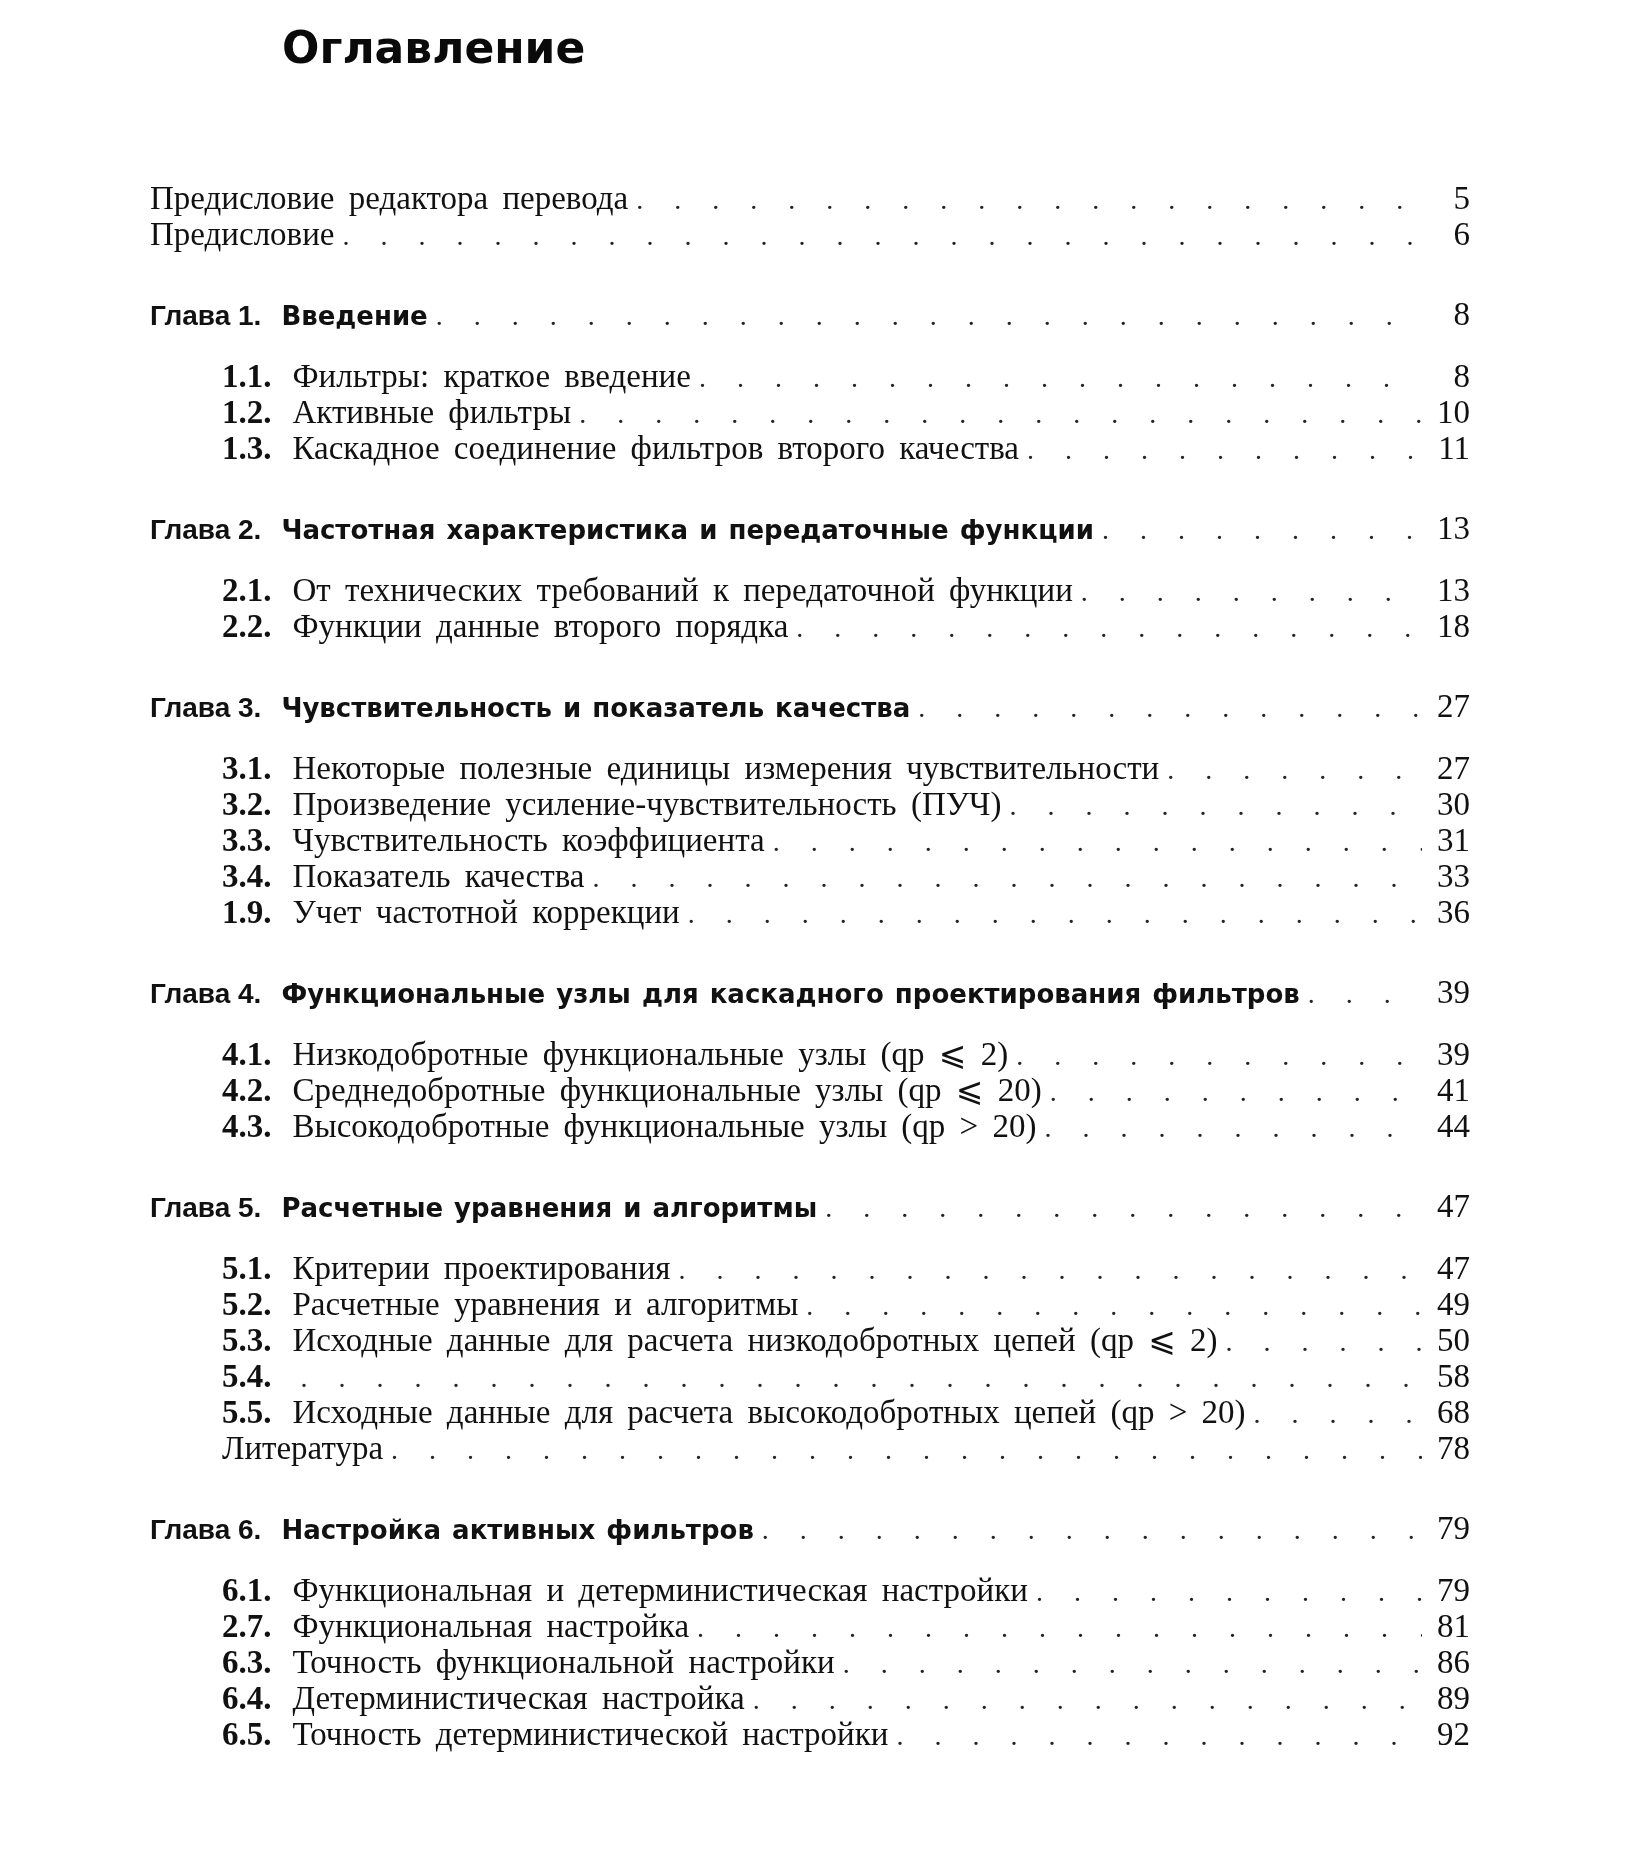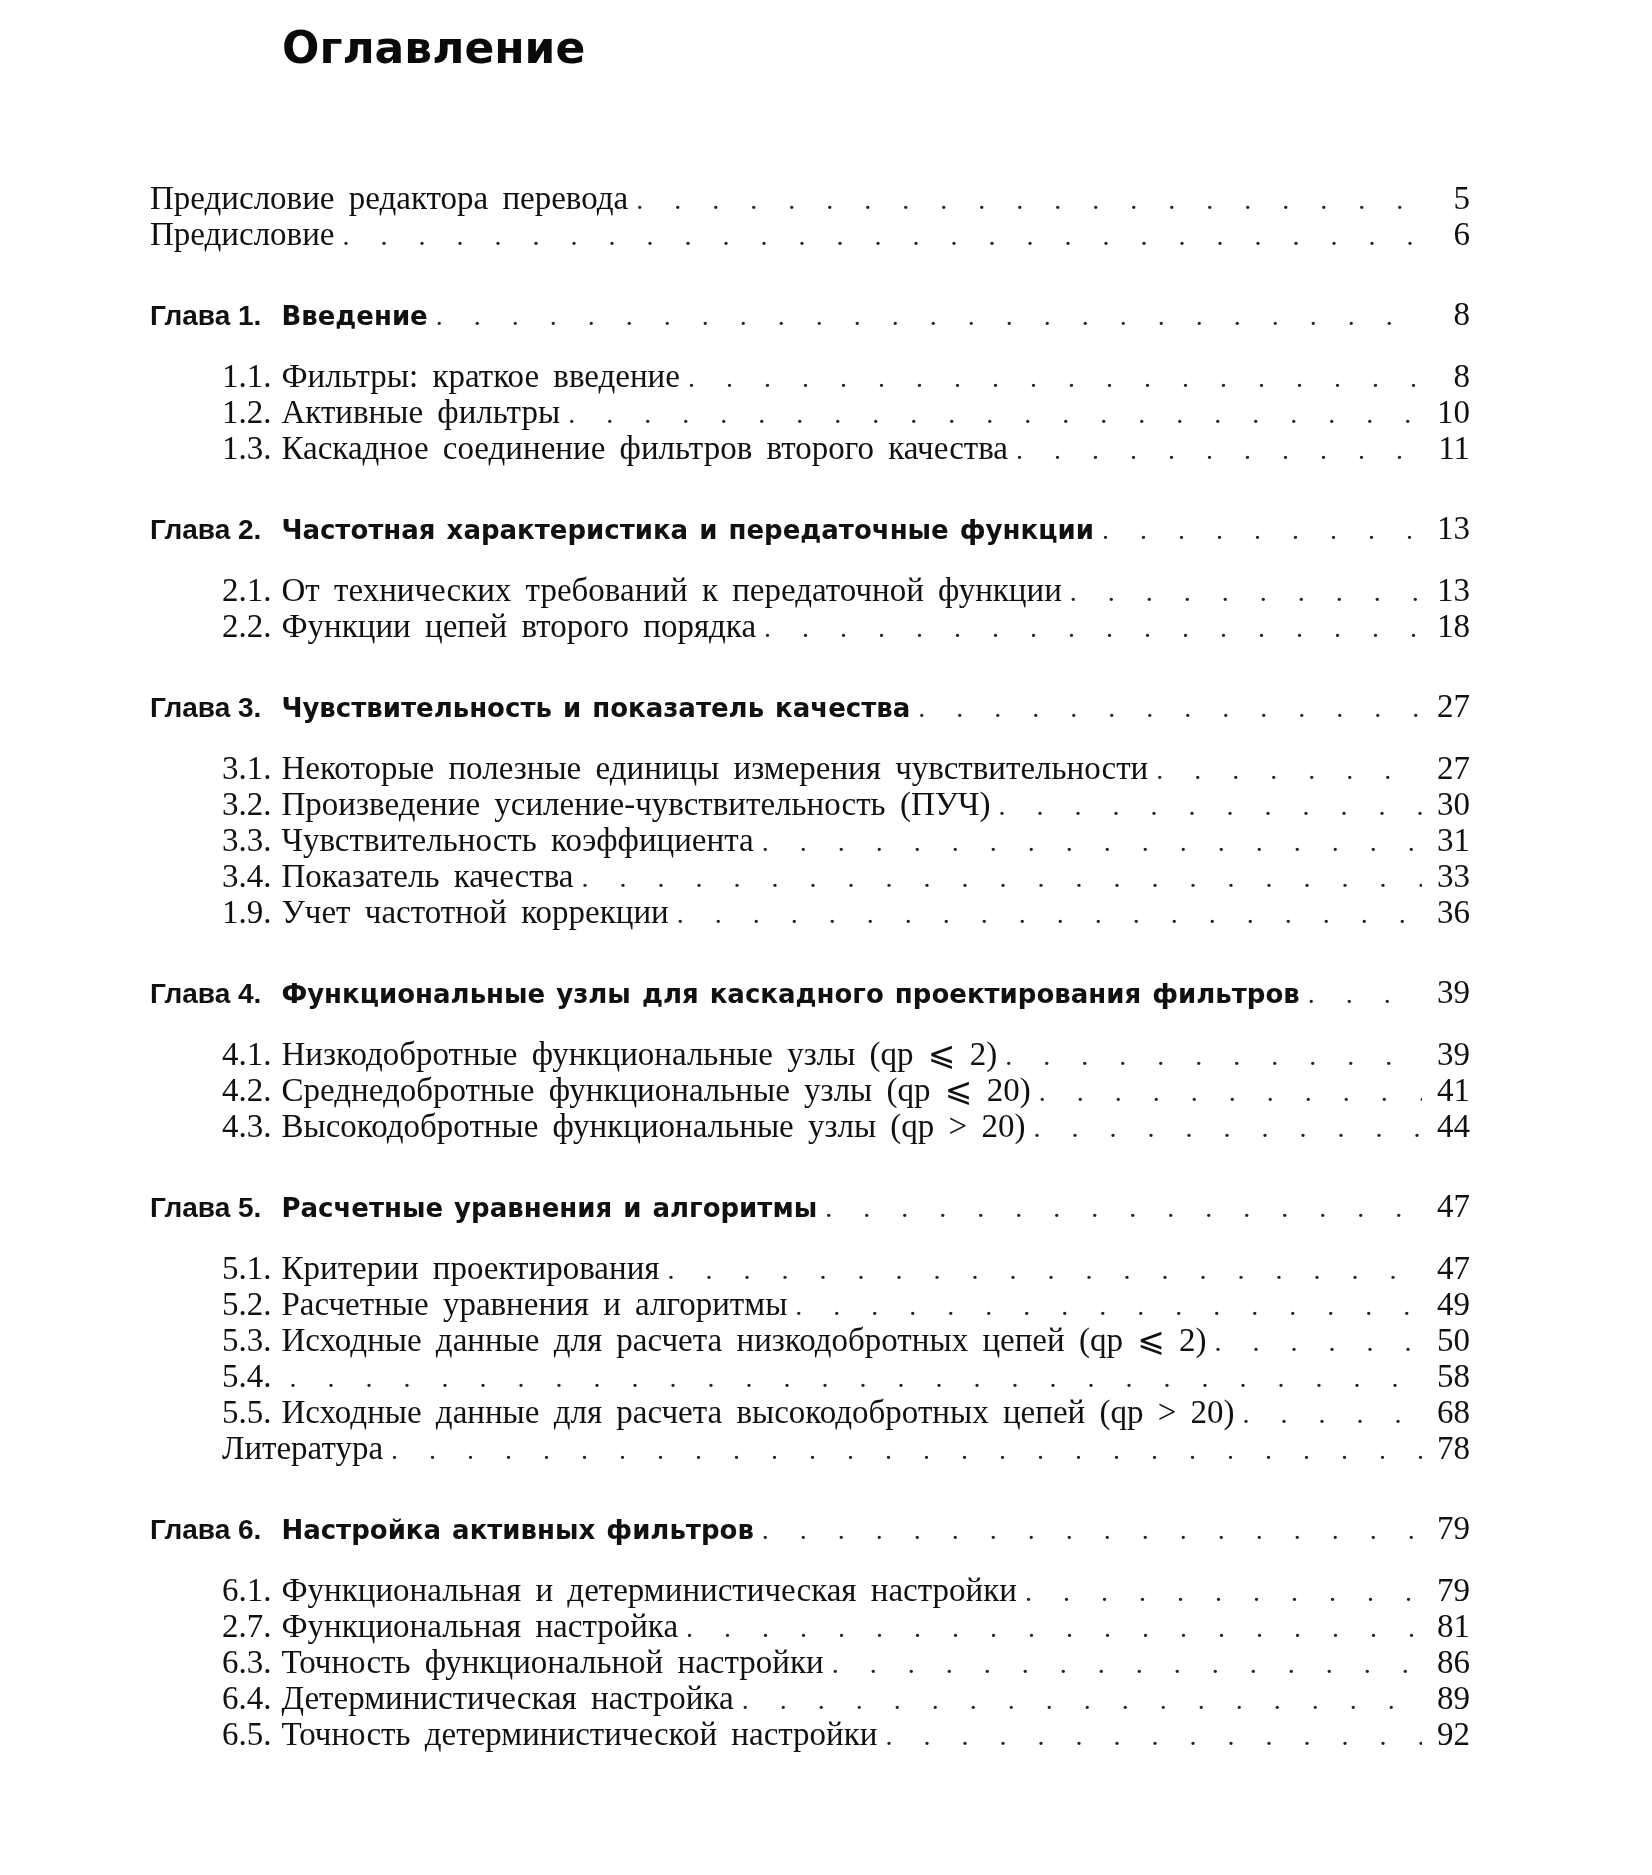--- a/index.html
+++ b/index.html
@@ -15,21 +15,21 @@
     display: flex; align-items: baseline; height: 36px;
     font-family: "Liberation Serif", serif; font-size: 33px; line-height: 36px;
   }
   .row .label { white-space: nowrap; word-spacing: 6px; }
   .row .dots {
     flex: 1; overflow: hidden; white-space: nowrap; margin: 0 8px;
     letter-spacing: 12px; color: #222; font-size: 28px;
   }
   .row .page-num { min-width: 40px; text-align: right; white-space: nowrap; }
   .row.sub { padding-left: 72px; }
-  .row.sub .num { margin-right: 10px; }
+  .row.sub .num { margin-right: 21px; font-weight: bold; }
   .row.chapter { font-size: 30px; }
   .row.chapter .ch-prefix { font-family: Liberation Sans, sans-serif; font-size: 28px; font-weight: bold; margin-right: 20px; }
   .row.chapter .label { font-family: "DejaVu Sans", sans-serif; font-weight: bold; font-size: 26px; word-spacing: 2px; }
   .row.chapter .page-num { font-family: "Liberation Serif", serif; font-size: 33px; }
   .gap-lg { height: 44px; }
   .gap-md { height: 26px; }
 </style>
 </head>
 <body>
 
@@ -81,21 +81,21 @@
       </div>
       <div class="gap-md"></div>
       <div class="row sub">
         <span class="num">2.1.</span>
         <span class="label">От технических требований к передаточной функции</span>
         <span class="dots"> . . . . . . . . . . . . . . . . . . . . . . . . . . . . . . . . . . . . . . . . . . . . . . . . . . . . . . . . . . .</span>
         <span class="page-num">13</span>
       </div>
       <div class="row sub">
         <span class="num">2.2.</span>
-        <span class="label">Функции цепей второго порядка</span>
+        <span class="label">Функции данные второго порядка</span>
         <span class="dots"> . . . . . . . . . . . . . . . . . . . . . . . . . . . . . . . . . . . . . . . . . . . . . . . . . . . . . . . . . . .</span>
         <span class="page-num">18</span>
       </div>
       <div class="gap-lg"></div>
       <div class="row chapter">
         <span class="ch-prefix">Глава 3.</span>
         <span class="label">Чувствительность и показатель качества</span>
         <span class="dots"> . . . . . . . . . . . . . . . . . . . . . . . . . . . . . . . . . . . . . . . . . . . . . . . . . . . . . . . . . . .</span>
         <span class="page-num">27</span>
       </div>

